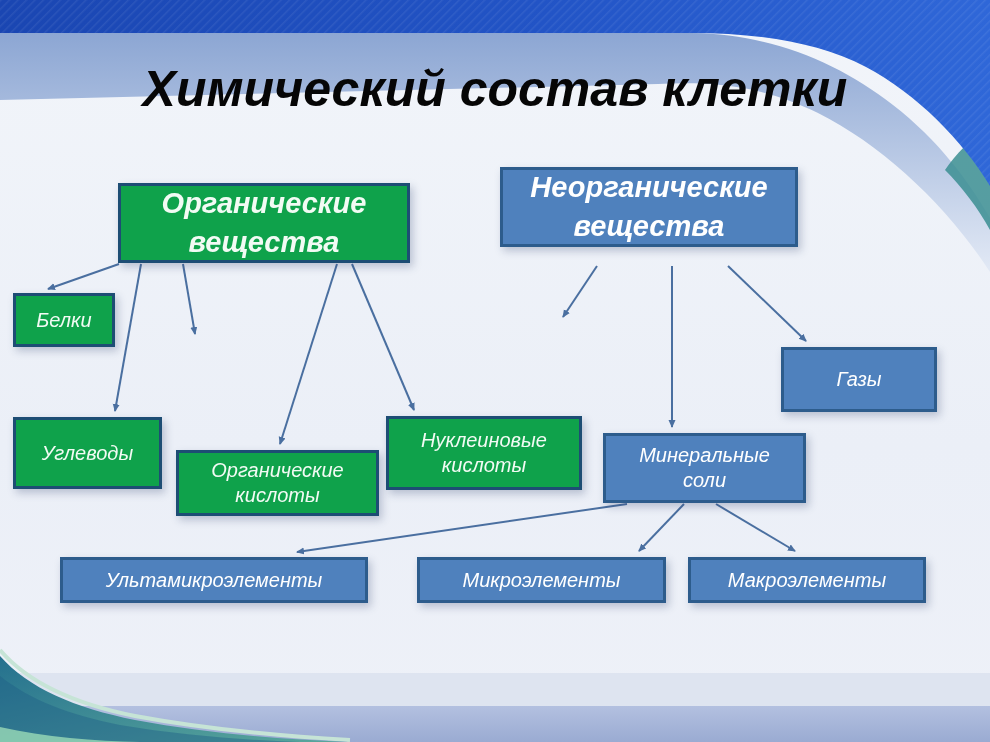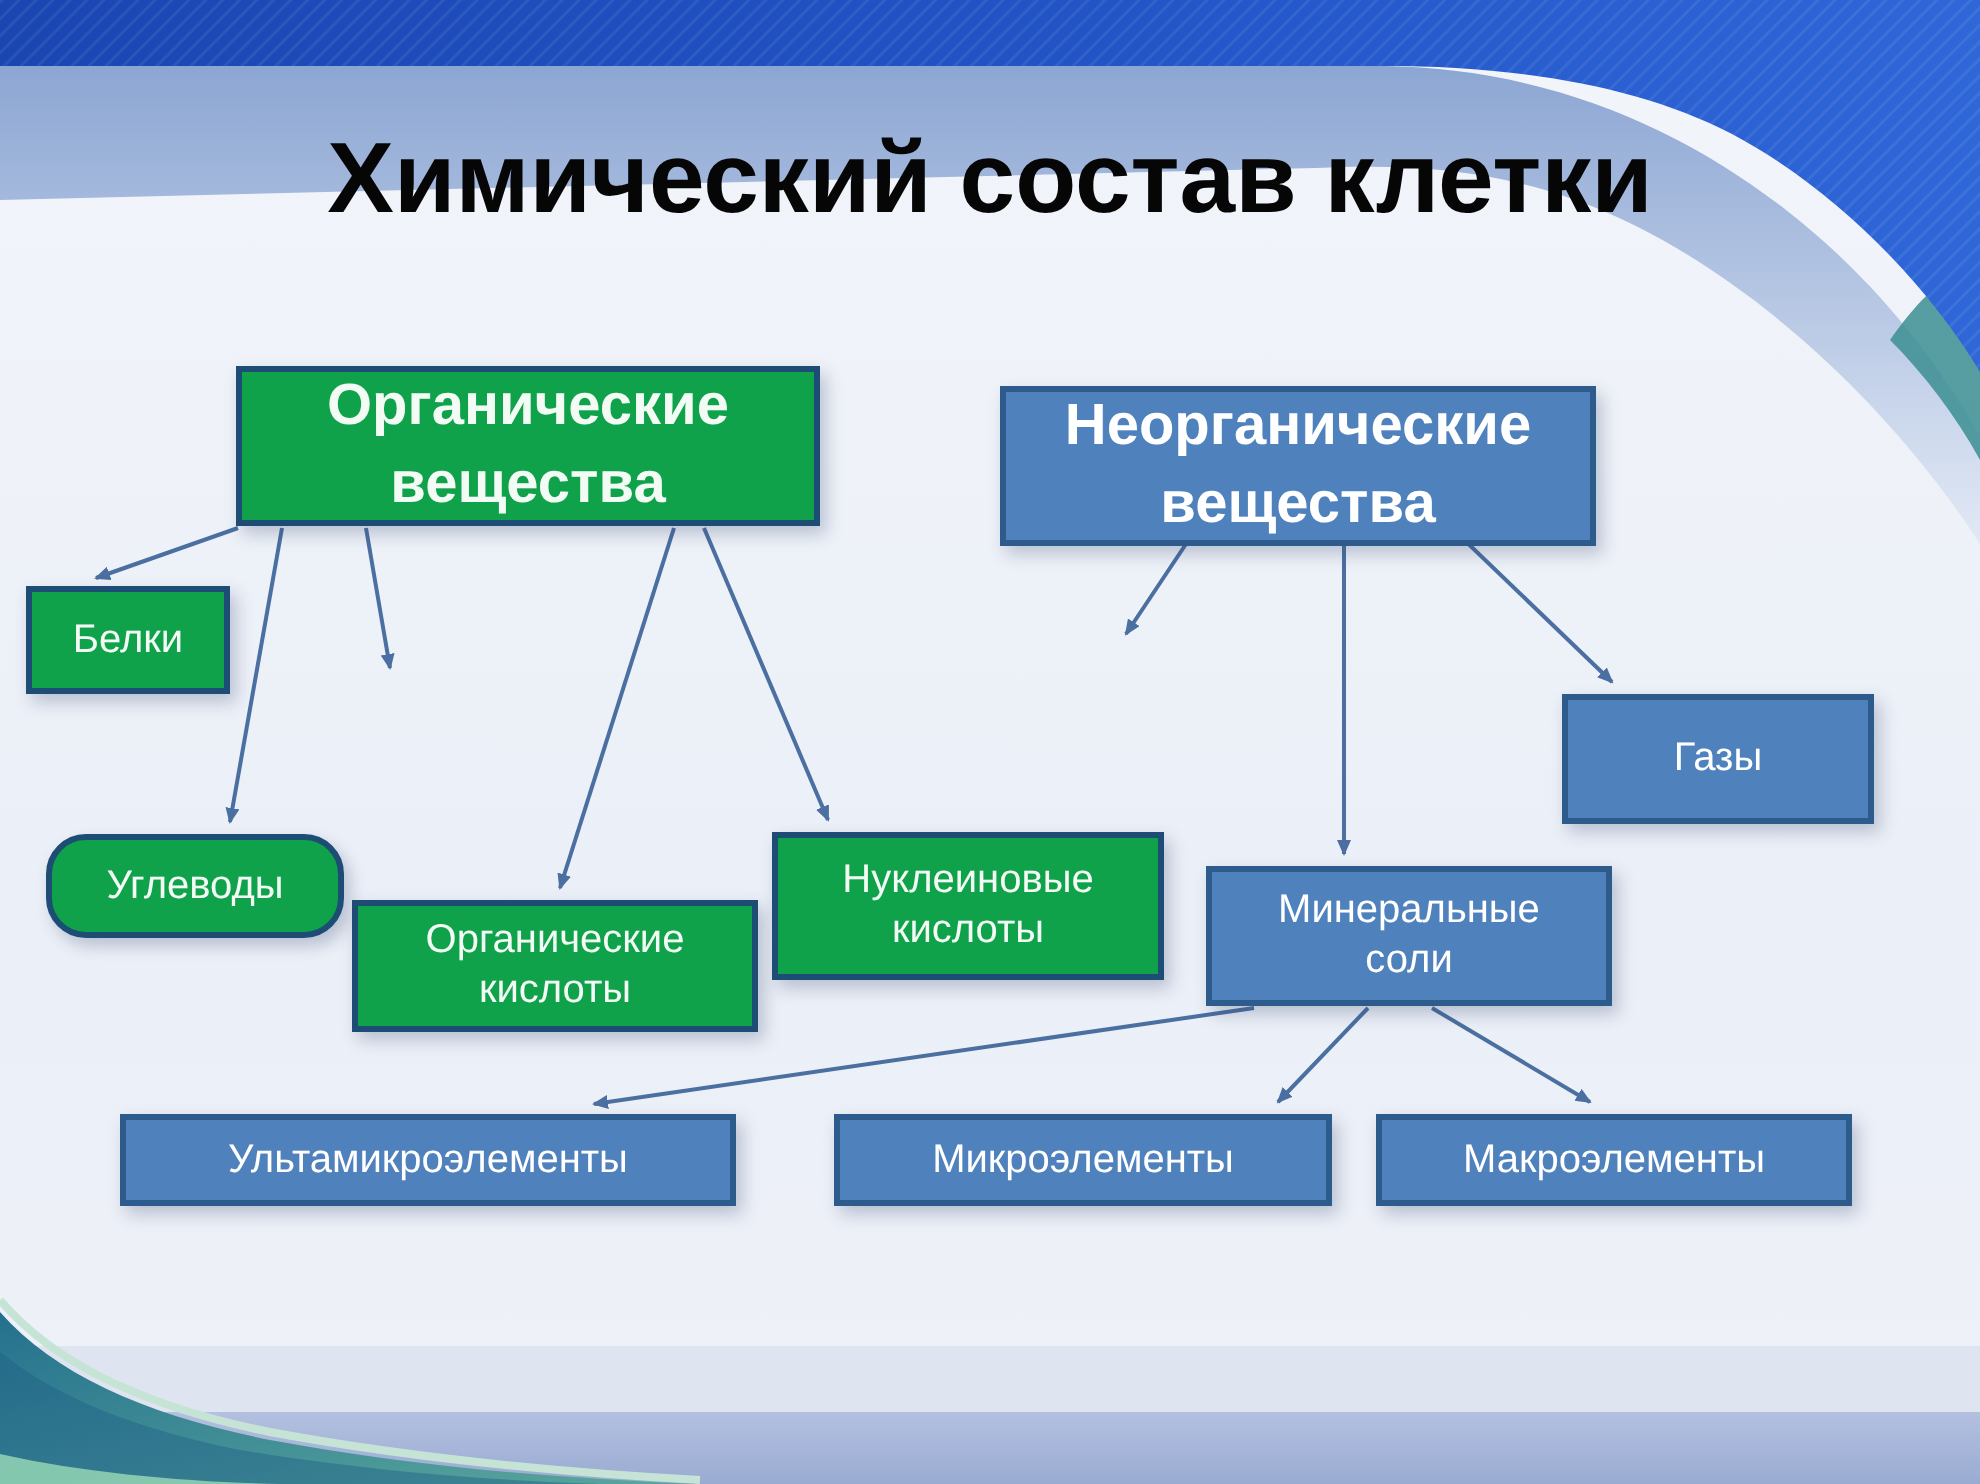--- a/index.html
+++ b/index.html
@@ -1,19 +1,20 @@
 <!DOCTYPE html>
 <html lang="ru"><head>
 <meta charset="utf-8">
 <style>
   html,body { margin:0; padding:0; background:#cfd6e4; }
   .slide {
     position:relative; width:990px; height:742px; overflow:hidden;
     font-family:"Liberation Sans", sans-serif;
     background:linear-gradient(180deg,#f2f5fa 0%,#ebeff7 60%,#eef1f8 100%);
+    font-style:italic;
   }
   svg.layer { position:absolute; left:0; top:0; width:990px; height:742px; }
   .slide-title {
     position:absolute; left:0; top:60px; width:100%;
     text-align:center; font-size:50px; font-weight:700; color:#060606;
     letter-spacing:0px; white-space:nowrap;
   }
   .node {
     position:absolute; box-sizing:border-box;
     display:flex; align-items:center; justify-content:center;
@@ -90,27 +91,27 @@
       <line x1="684" y1="504" x2="639" y2="551" marker-end="url(#arrow)"></line>
       <line x1="716" y1="504" x2="795" y2="551" marker-end="url(#arrow)"></line>
     </g>
   </svg>
 
   <div class="slide-title">Химический состав клетки</div>
 
   <div class="node green parent" style="left:118px; top:183px; width:292px; height:80px;">Органические
 вещества</div>
 
-  <div class="node blue parent" style="left:500px; top:193px; width:298px; height:80px;">Неорганические
+  <div class="node blue parent" style="left:500px; top:167px; width:298px; height:80px;">Неорганические
 вещества</div>
 
   <div class="node green" style="left:13px; top:293px; width:102px; height:54px;">Белки</div>
 
 
-  <div class="node green" style="left:23px; top:417px; width:149px; height:52px;border-radius:20px;">Углеводы</div>
+  <div class="node green" style="left:13px; top:417px; width:149px; height:72px;">Углеводы</div>
 
   <div class="node green" style="left:176px; top:450px; width:203px; height:66px;">Органические
 кислоты</div>
 
   <div class="node green" style="left:386px; top:416px; width:196px; height:74px;">Нуклеиновые
 кислоты</div>
 
 
   <div class="node blue" style="left:781px; top:347px; width:156px; height:65px;">Газы</div>
 

